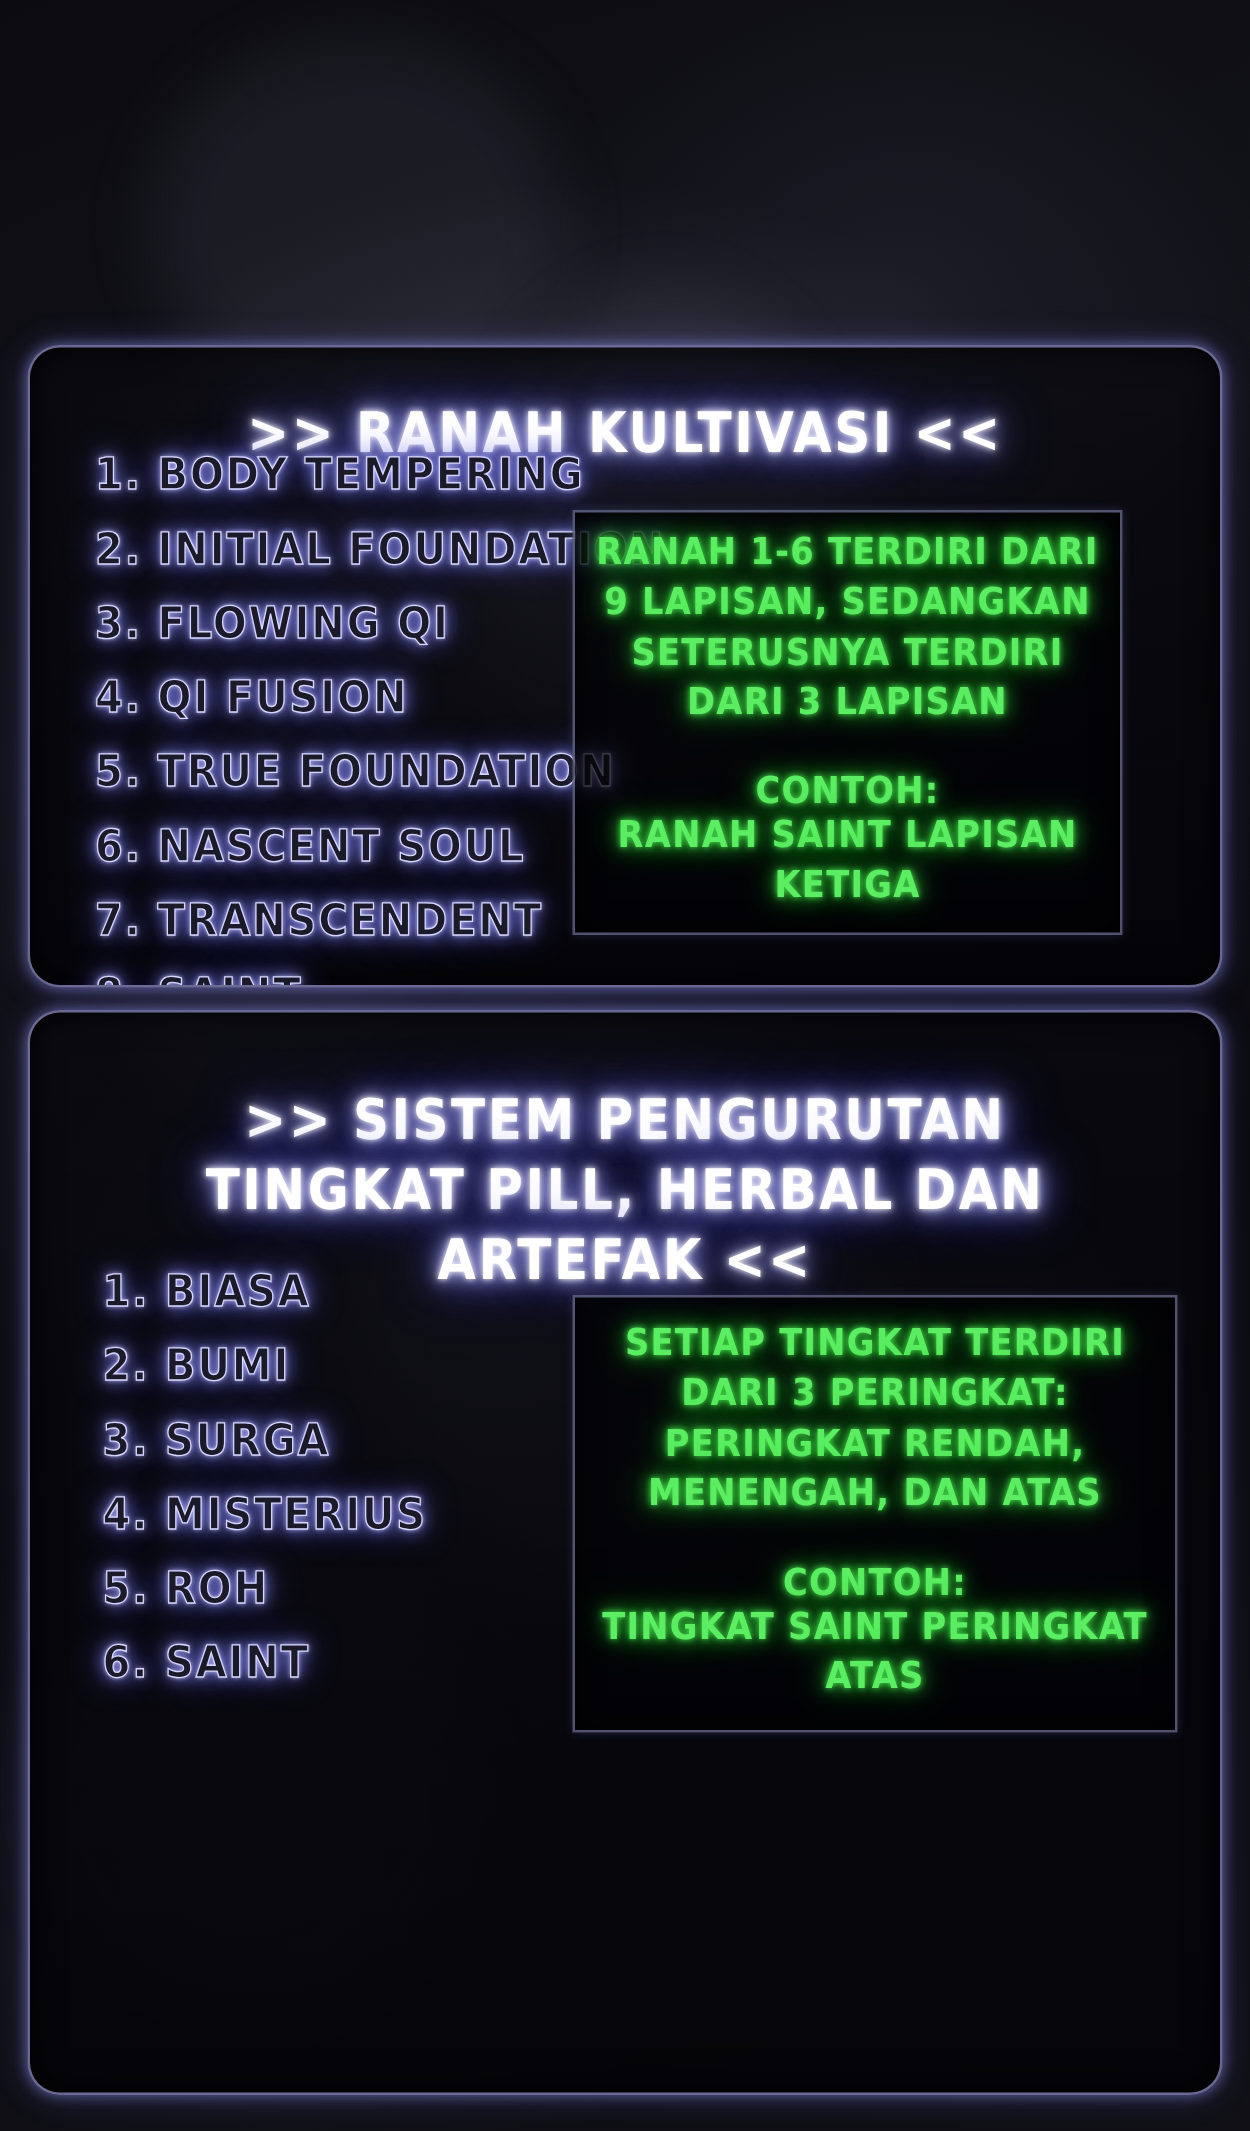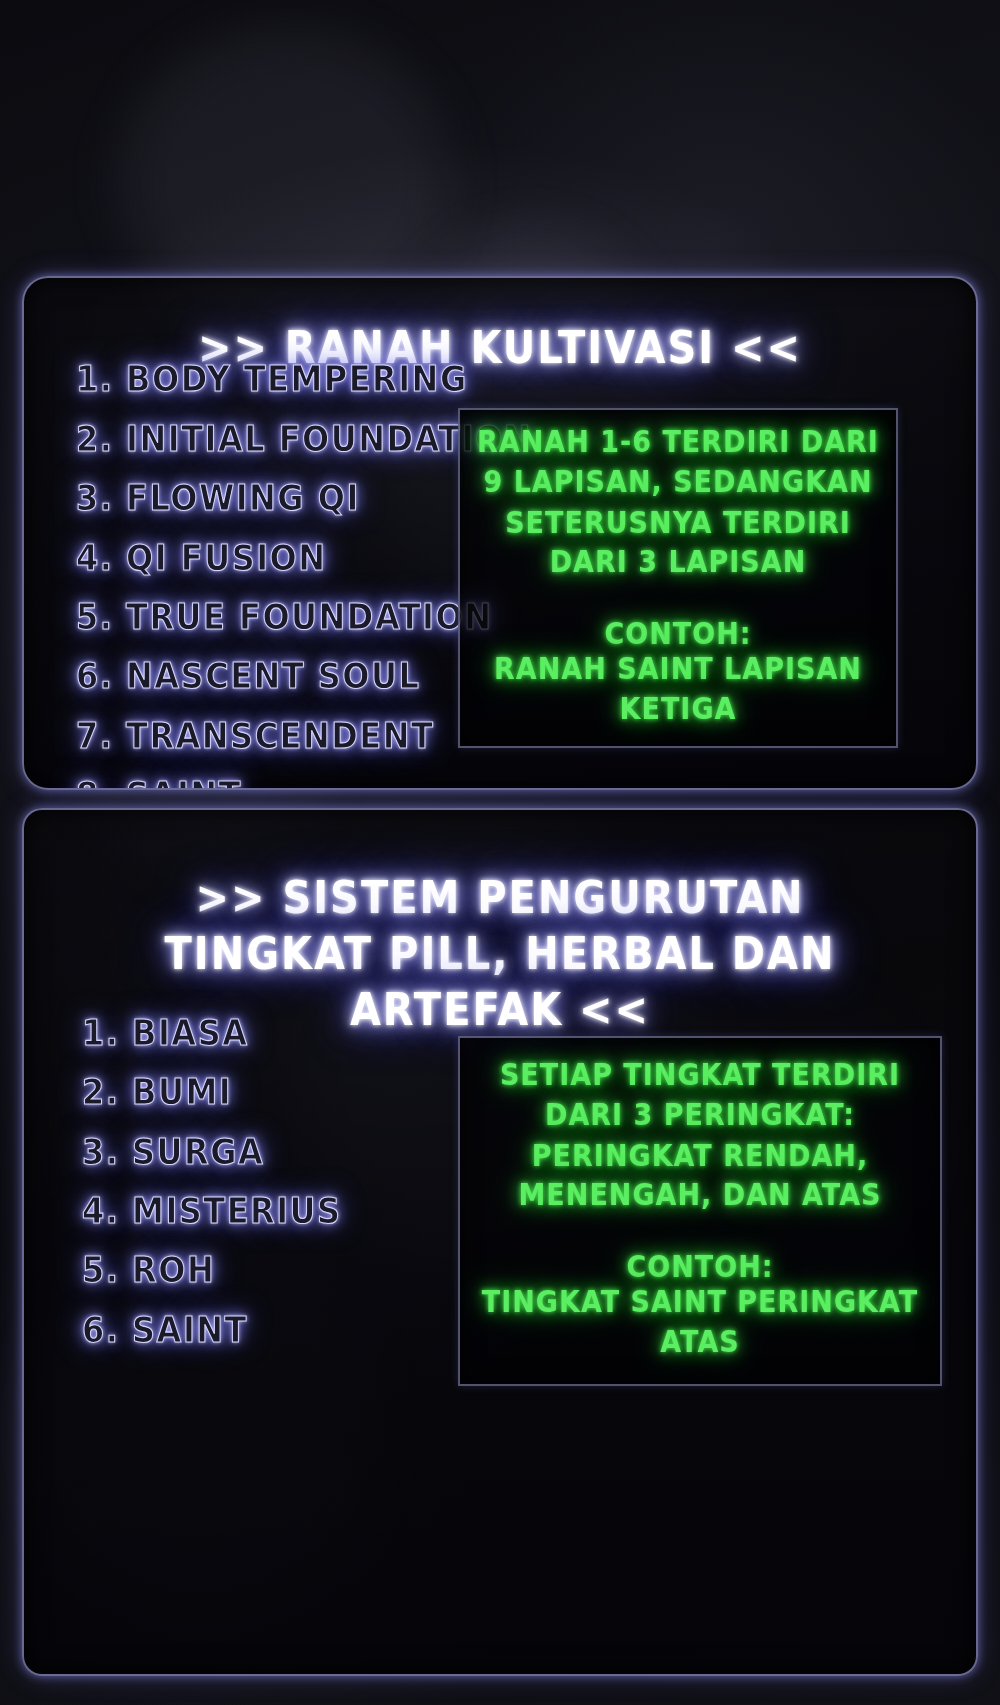--- a/index.html
+++ b/index.html
@@ -45,21 +45,21 @@
     box-shadow:
       0 0 10px rgba(150,150,255,0.55),
       0 0 26px rgba(120,120,230,0.30),
       inset 0 0 26px rgba(0,0,0,0.85);
     background: linear-gradient(180deg, rgba(8,8,12,0.62) 0%, rgba(6,6,10,0.80) 55%, rgba(4,4,8,0.86) 100%);
     overflow: hidden;
   }
 
   #panel-header { left: 22px;  top: 26px;   width: 956px; height: 228px; }
   #panel-one    { left: 22px;  top: 276px;  width: 956px; height: 514px; }
-  #panel-two    { left: 22px;  top: 808px;  width: 956px; height: 868px; border-radius: 20px; }
+  #panel-two    { left: 22px;  top: 808px;  width: 956px; height: 868px; }
 
   
   .title-main {
     text-align: center;
     margin-top: 28px;
     font-family: "DejaVu Sans", sans-serif;
     font-weight: bold;
     font-size: 72px;
     letter-spacing: 4px;
     color: #0a0a14;

